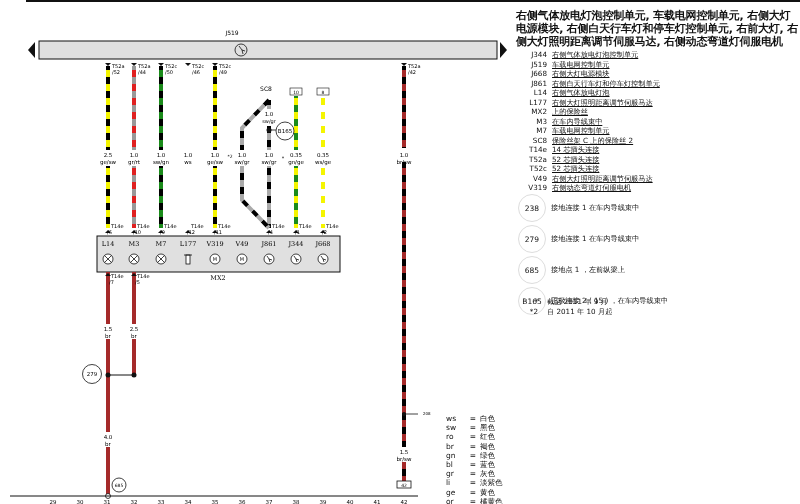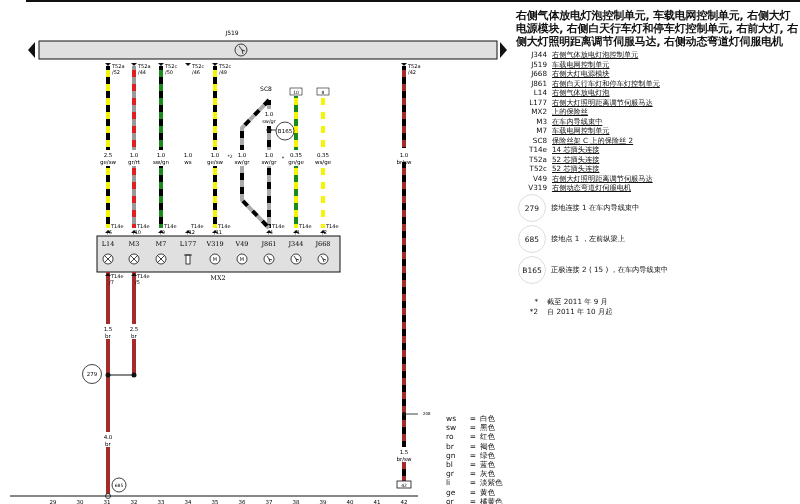--- a/index.html
+++ b/index.html
@@ -359,20 +359,24 @@
       <span class="desc">右侧大灯照明距离调节伺服马达</span>
     </div>
   <div class="row">
       <span class="code">V319</span>
       <span class="desc">右侧动态弯道灯伺服电机</span>
     </div>
 </div>
 
 <div class="grounds">
   <div class="g-row">
+      <span class="g-circle">238</span>
+      <span class="g-text">接地连接 1 在车内导线束中</span>
+    </div>
+  <div class="g-row">
       <span class="g-circle">279</span>
       <span class="g-text">接地连接 1 在车内导线束中</span>
     </div>
   <div class="g-row">
       <span class="g-circle">685</span>
       <span class="g-text">接地点 1 ，左前纵梁上</span>
     </div>
   <div class="g-row">
       <span class="g-circle">B165</span>
       <span class="g-text">正极连接 2 ( 15 ) ，在车内导线束中</span>

